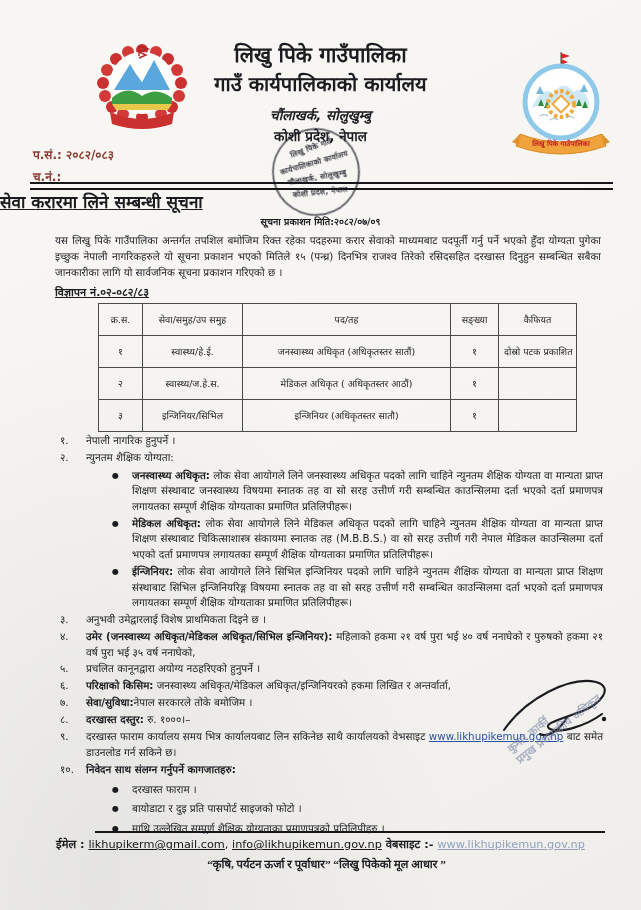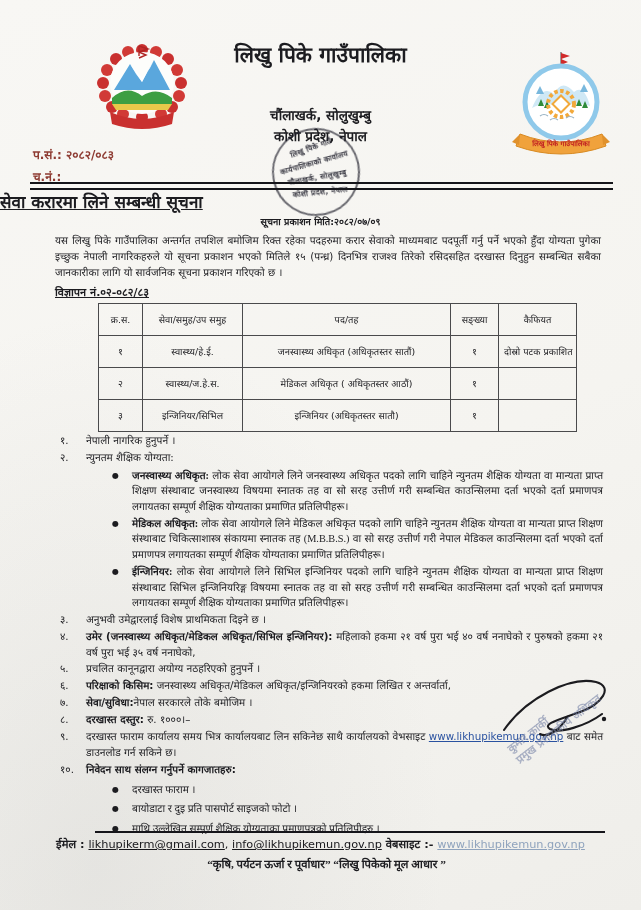--- a/index.html
+++ b/index.html
@@ -8,21 +8,21 @@
     background:
       radial-gradient(ellipse at 15% 95%, rgba(190,190,188,0.25), rgba(0,0,0,0) 45%),
       linear-gradient(155deg,#f8f7f4 0%,#f5f4f0 55%,#efeeea 100%);
     font-family:"DejaVu Sans","Liberation Serif",sans-serif;
     color:#1c1c20;
   }
   
   .hdr-line{position:absolute;left:0;right:0;text-align:center;font-weight:bold;}
   .t1{top:40px;font-size:21px;}
   .t2{top:70px;font-size:20px;}
-  .t3{top:106px;font-size:13.5px;}
+  .t3{top:106px;font-size:13.5px;font-style:italic;}
   .t4{top:127px;font-size:13.5px;}
   .refno{position:absolute;left:33px;font-size:12px;font-weight:bold;color:#8e3b32;}
   .r1{top:146px;}
   .r2{top:168px;}
   .emblem{position:absolute;left:92px;top:42px;width:100px;height:96px;}
   .mlogo{position:absolute;left:510px;top:50px;width:102px;height:116px;}
   .double-rule{position:absolute;top:182px;left:30px;right:28px;height:4px;
     border-top:2.4px solid #15151a;border-bottom:2px solid #15151a;}
   
   .ink-stamp{position:absolute;left:268px;top:124px;width:96px;height:96px;
@@ -42,21 +42,21 @@
   .advert{margin:3px 0 0 55px;font-size:11px;font-weight:bold;text-decoration:underline;}
   table.positions{border-collapse:collapse;margin:4px 0 0 98px;font-size:9.4px;table-layout:fixed;width:478px;}
   table.positions th,table.positions td{border:1px solid #4a4a4c;padding:9px 5px;font-weight:normal;text-align:center;
     white-space:nowrap;overflow:hidden;}
   .sec-head{margin:6px 0 1px 55px;font-size:11.5px;font-weight:bold;text-decoration:underline;}
   .li{display:flex;margin:1.5px 38px 0 60px;font-size:10.3px;line-height:1.5;}
   .li .num{flex:none;width:26px;}
   .li .li-text{flex:1;text-align:justify;}
   .bullet{display:flex;margin:2px 38px 0 112px;font-size:10.3px;line-height:1.5;}
   .bullet .dot{flex:none;width:20px;font-size:8px;padding-top:2px;}
-  .bullet .b-text{flex:1;text-align:justify;font-family:Liberation Serif, serif;}
+  .bullet .b-text{flex:1;text-align:justify;}
   .doc-bullet{margin-top:4.5px;}
   b.lead{font-weight:bold;}
   .link-blue{color:#2a52a0;text-decoration:underline;cursor:pointer;}
   
   .signature{position:absolute;left:498px;top:672px;width:126px;height:82px;}
   .cao-stamp{position:absolute;left:505px;top:745px;width:175px;transform:rotate(-38deg);
     transform-origin:left top;color:rgba(122,134,168,0.6);font-weight:bold;font-size:11px;
     line-height:1.25;white-space:nowrap;pointer-events:none;}
   
   .footer-rule{position:absolute;top:831px;left:95px;right:36px;border-top:2.2px solid #15151a;}
@@ -96,20 +96,21 @@
       <path d="M22,48 L38,22 L50,40 L62,18 L78,48 Z" fill="#5aa7dd"></path>
       <path d="M38,22 L44,32 L50,40 L56,28 L62,18 L58,26 L50,36 Z" fill="#ffffff" opacity=".85"></path>
       <path d="M20,56 Q35,42 50,54 Q65,44 80,56 L80,62 L20,62 Z" fill="#3d9e42"></path>
       <path d="M20,62 L80,62 L76,68 L24,68 Z" fill="#e8c84a"></path>
     </g>
     <path d="M18,70 Q50,84 82,70 L80,82 Q50,92 20,82 Z" fill="#c9302f"></path>
     <path d="M47,4 L47,14 M47,4 L56,7 L47,10 M47,10 L54,13 L47,16" stroke="#b02525" stroke-width="1.4" fill="none"></path>
   </svg>
 
   <div class="hdr-line t1">लिखु पिके गाउँपालिका</div>
+  <div class="hdr-line t2">गाउँ कार्यपालिकाको कार्यालय</div>
   <div class="hdr-line t3">चौंलाखर्क, सोलुखुम्बु</div>
   <div class="hdr-line t4">कोशी प्रदेश, नेपाल</div>
   <div class="refno r1">प.सं.: २०८२/०८३</div>
   <div class="refno r2">च.नं.:</div>
 
   <svg class="mlogo" viewBox="0 0 102 116">
     <g>
       <line x1="51" y1="2" x2="51" y2="18" stroke="#444" stroke-width="1"></line>
       <path d="M51,3 L60,6 L51,9 Z M51,9 L58,12 L51,15 Z" fill="#d02a2a"></path>
     </g>

